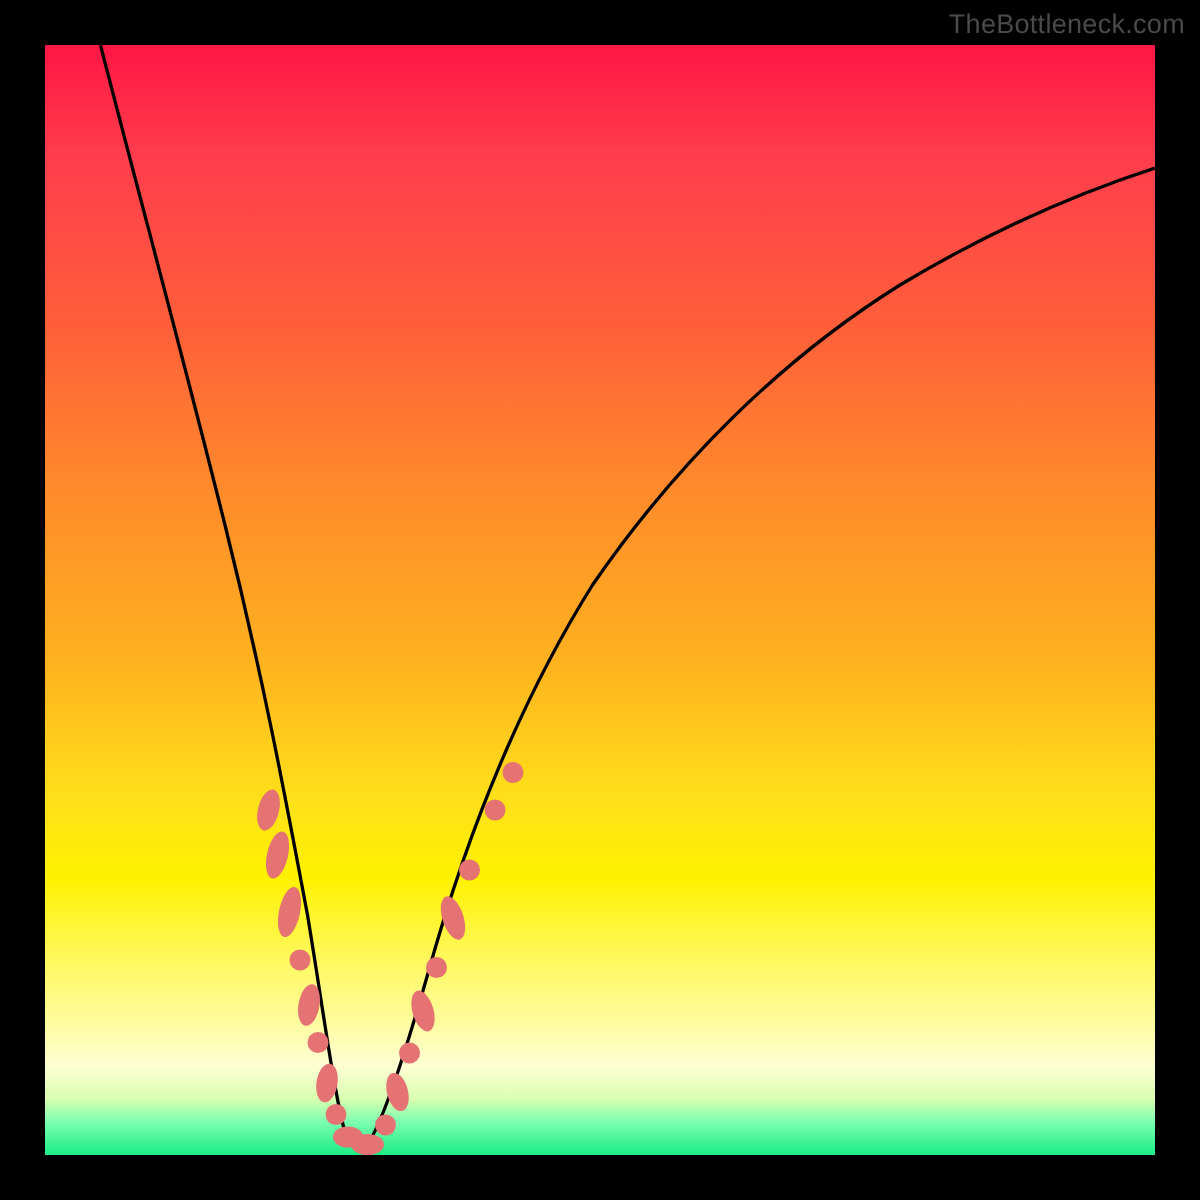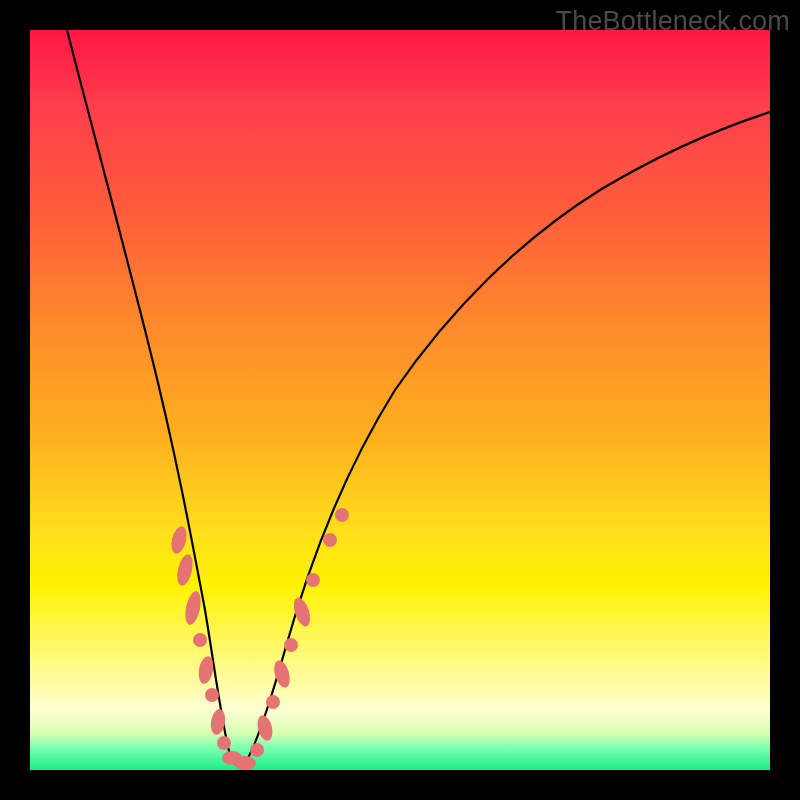--- a/index.html
+++ b/index.html
@@ -30,21 +30,21 @@
       #d8ffb0 95%,
       #7dffb0 97%,
       #1bec86 100%
     );
   }
   .watermark {
     position: absolute;
     top: 6px;
     right: 10px;
     font-family: Arial, Helvetica, sans-serif;
-    font-size: 27px;
+    font-size: 18px;
     color: #4a4a4a;
     font-weight: 500;
     letter-spacing: 0.2px;
   }
   svg.curve {
     position: absolute;
     left: 0;
     top: 0;
     width: 740px;
     height: 740px;

